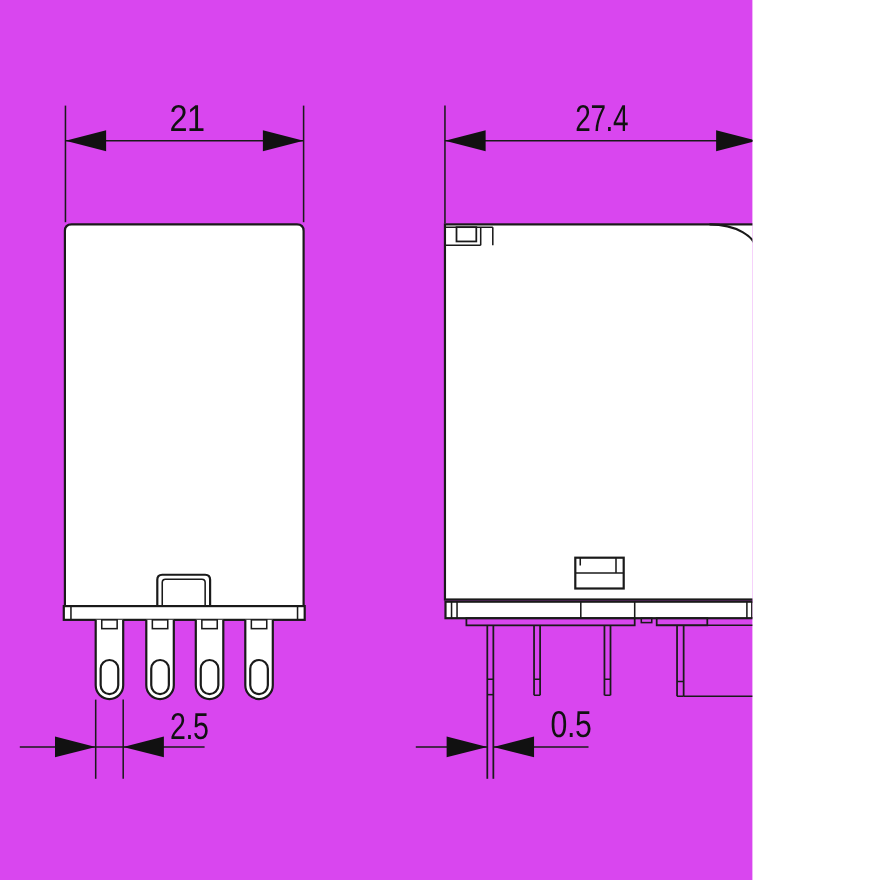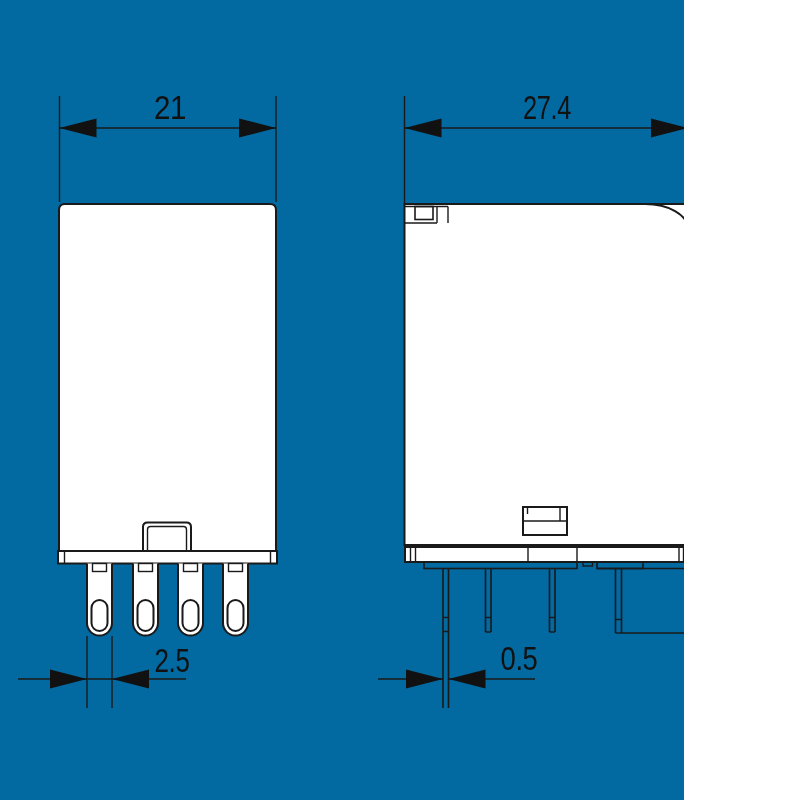--- a/index.html
+++ b/index.html
@@ -1,16 +1,16 @@
 <!DOCTYPE html>
 <html><head>
 <meta charset="utf-8">
 <style>
   html,body{margin:0;padding:0;background:#fff;}
-  #stage{position:relative;width:684px;height:800px;background:#0369a1;overflow:hidden;
+  #stage{position:relative;width:684px;height:800px;background:#d946ef;overflow:hidden;
          font-family:"Liberation Sans", sans-serif;}
   svg{display:block;}
   text{font-family:"Liberation Sans", sans-serif;font-size:34px;fill:#111;letter-spacing:-0.5px;}
   .ol{fill:#fff;stroke:#1a1a1a;stroke-width:2;}
   .ol-n{fill:none;stroke:#1a1a1a;stroke-width:2;}
   .det{fill:none;stroke:#1a1a1a;stroke-width:1.4;}
   .dim{fill:none;stroke:#1a1a1a;stroke-width:1.4;}
   .pin-t{fill:none;stroke:#1a1a1a;stroke-width:1.6;}
   .ah{fill:#111;stroke:none;}
 </style>

